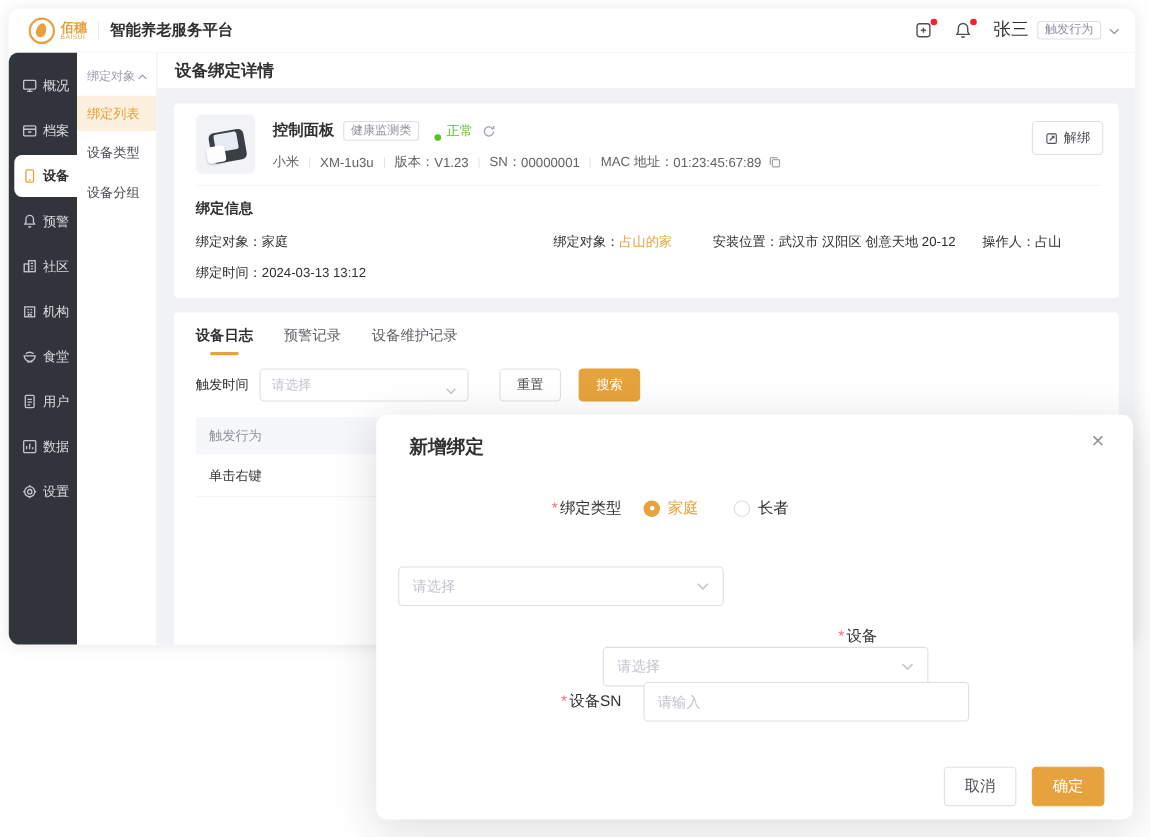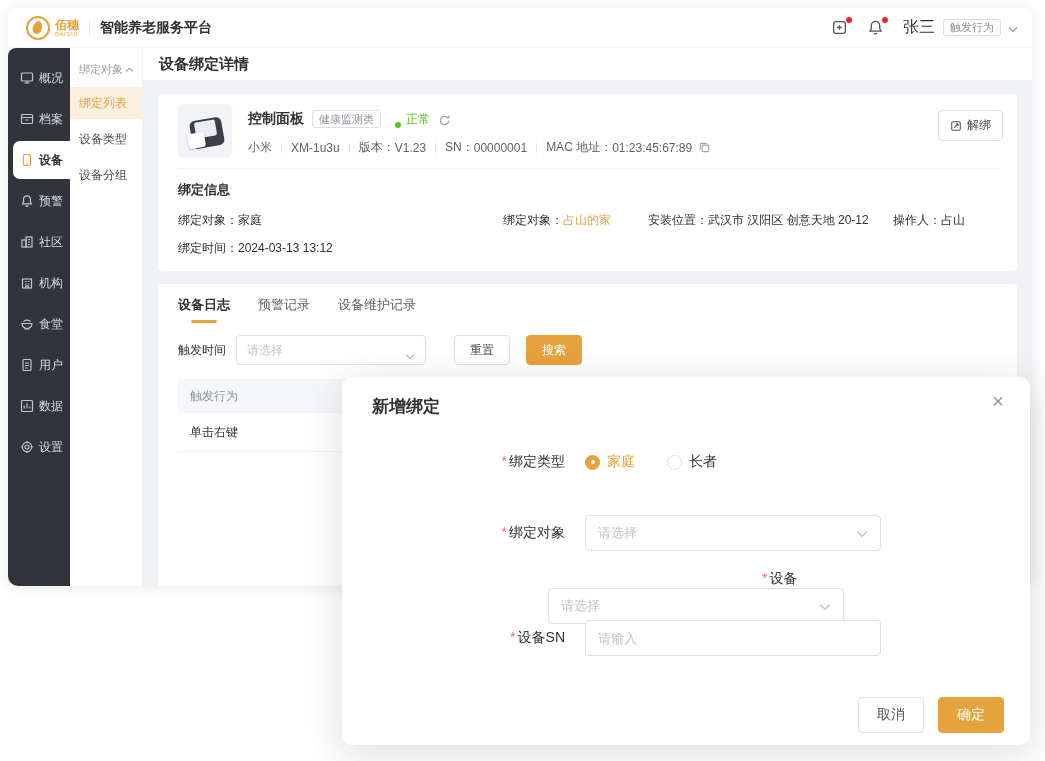--- a/index.html
+++ b/index.html
@@ -423,21 +423,20 @@
         <span class="lab">家庭</span>
       </span>
       <span class="radio">
         <span class="rc"></span>
         <span class="lab">长者</span>
       </span>
     </div>
   </div>
 
   <div class="m-row" style="top:138px;">
-    <span class="m-label"><span class="req">*</span><span>绑定对象</span></span>
     <div class="m-ctrl m-select">
       <span class="placeholder">请选择</span>
       <span class="chev" style="color:#C0C4CC">
         <svg width="12" height="8" viewBox="0 0 10 7" fill="none" stroke="currentColor" stroke-width="1.2">
             <path d="M1 1.5 5 5.5 9 1.5"></path>
           </svg>
       </span>
     </div>
   </div>
 

